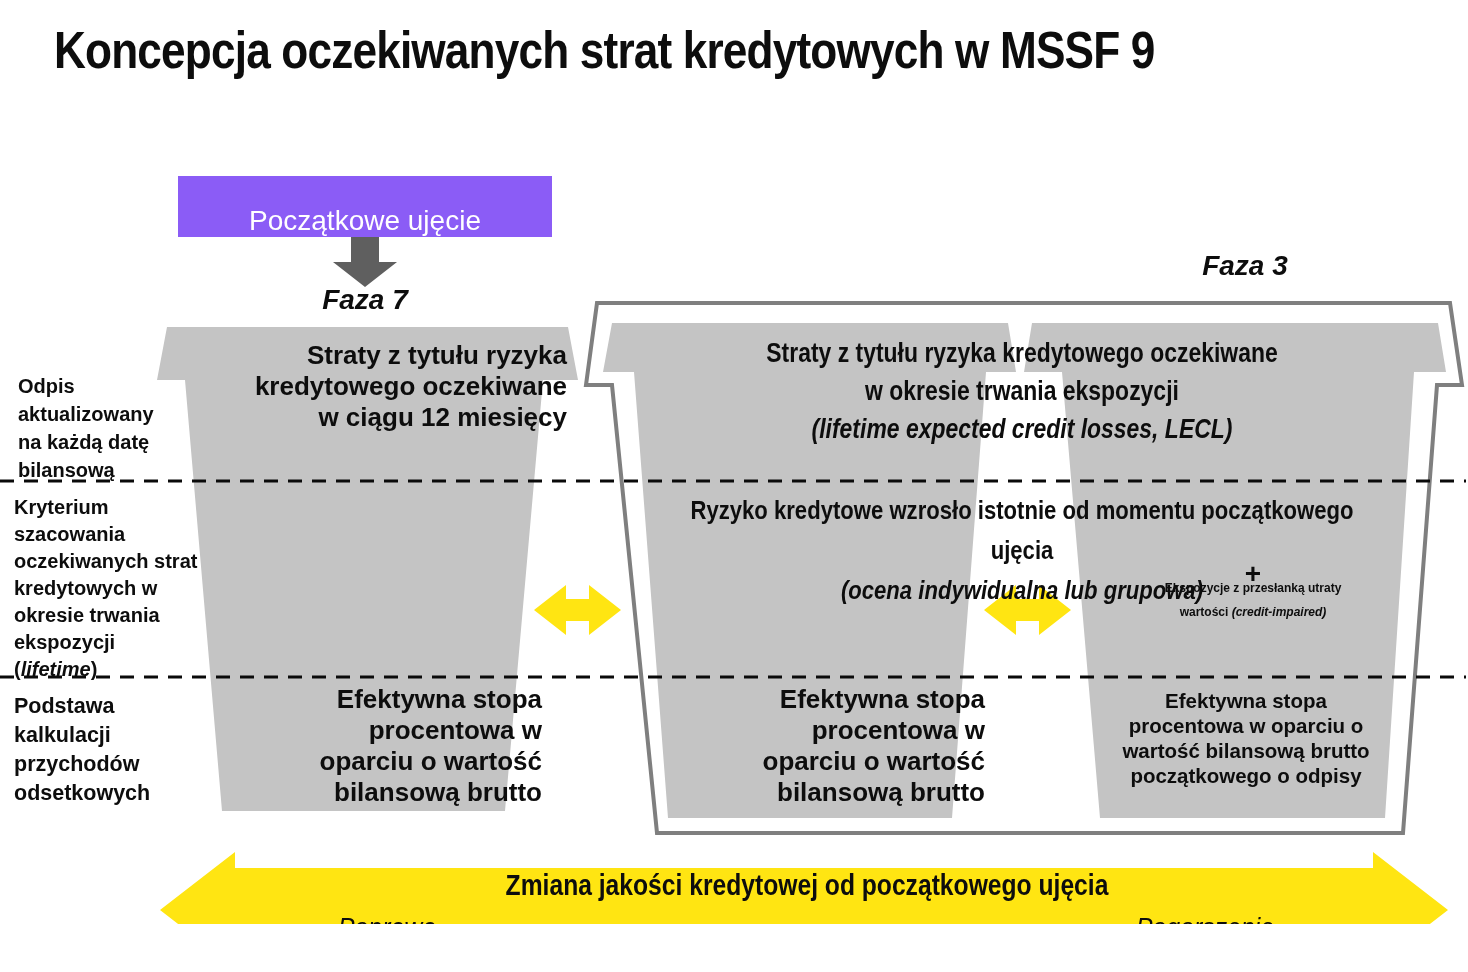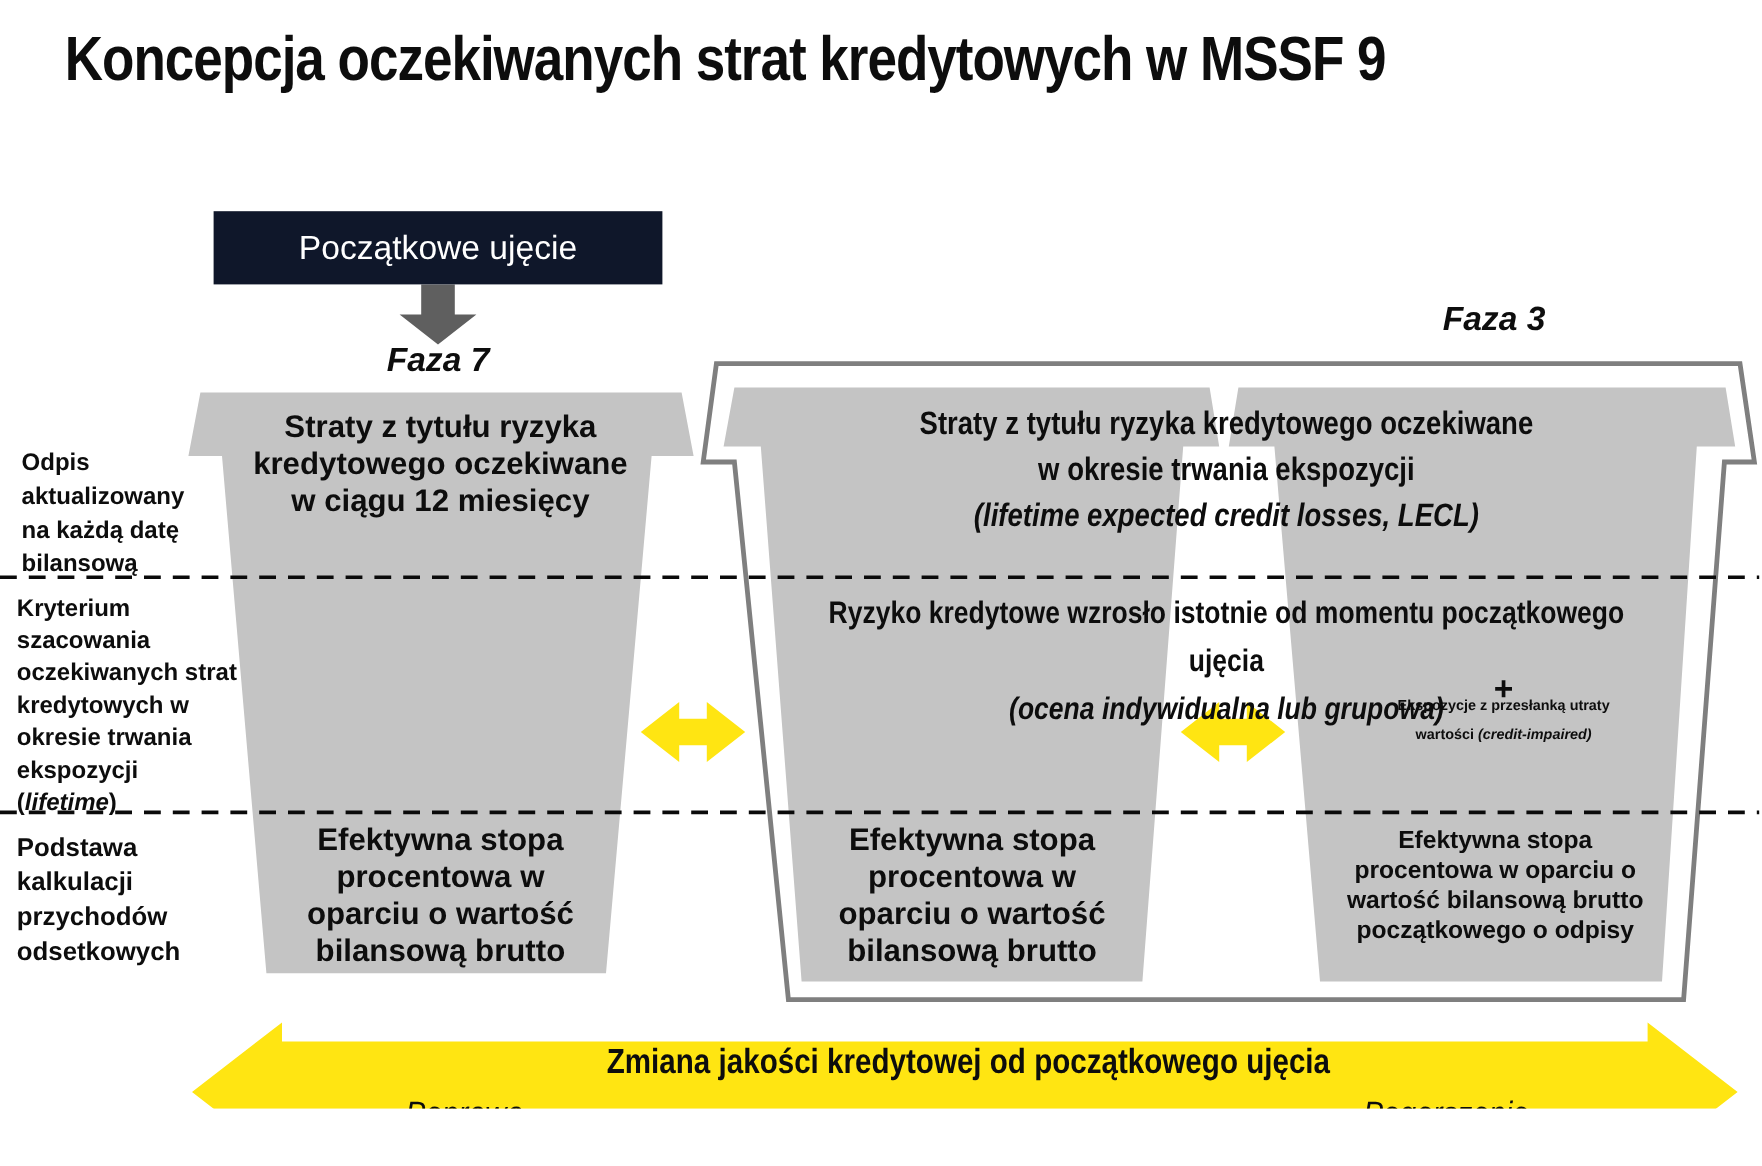--- a/index.html
+++ b/index.html
@@ -19,21 +19,21 @@
     color:#ffffff;font-size:28px;
   }
   .phase-label{font-size:28px;font-weight:bold;font-style:italic;}
   #phase1-label{left:258px;top:284px;width:214px;}
   #phase2-label{left:713px;top:250px;width:204px;}
   #phase3-label{left:1143px;top:250px;width:204px;}
   .side-label{font-size:20px;font-weight:bold;line-height:27px;}
   #side-label-1{left:18px;top:356px;width:175px;line-height:28px;margin-top:16px;}
   #side-label-2{left:14px;top:494px;width:185px;}
   #side-label-3{left:14px;top:692px;width:185px;font-size:21.5px;line-height:29px;}
-  .bucket-text{font-size:26px;font-weight:bold;line-height:31px;}
+  .bucket-text{font-size:26px;font-weight:bold;line-height:31px;text-align:right;}
   #p1-top{left:167px;top:340px;width:400px;}
   #p1-bottom{left:192px;top:684px;width:350px;}
   #p2-bottom{left:635px;top:684px;width:350px;}
   #c23-top{left:592px;top:334px;width:860px;font-size:27px;font-weight:bold;line-height:38px;}
   #c23-mid{left:592px;top:490px;width:860px;font-size:26px;font-weight:bold;line-height:40px;}
   #p3-plus{left:1153px;top:558px;width:200px;font-size:28px;font-weight:bold;}
   #p3-impaired{left:1098px;top:576px;width:310px;font-size:12px;font-weight:bold;line-height:24px;}
   #p3-bottom{left:1096px;top:688px;width:300px;font-size:20.5px;font-weight:bold;line-height:25px;}
   #bottom-arrow-title{left:307px;top:869px;width:1000px;font-size:29px;font-weight:bold;}
   .bottom-arrow-side{font-size:27px;font-style:italic;transform:scaleX(0.92);transform-origin:center;}
@@ -62,21 +62,21 @@
     <polygon points="534,610 566,585 566,599 589,599 589,585 621,610 589,635 589,621 566,621 566,635" fill="#ffe512"></polygon>
     <polygon points="984,610 1016,585 1016,599 1039,599 1039,585 1071,610 1039,635 1039,621 1016,621 1016,635" fill="#ffe512"></polygon>
 
     <polygon points="160,910 235,852 235,868 1373,868 1373,852 1448,910 1373,968 1373,948 235,948 235,968" fill="#ffe512"></polygon>
 
     <polygon points="351,237 379,237 379,262 397,262 365,287 333,262 351,262" fill="#5f5f5f"></polygon>
   </svg>
 
   <div id="title" class="abs cond-l">Koncepcja oczekiwanych strat kredytowych w MSSF 9</div>
 
-  <div id="initial-box" class="abs" style="background:#0f172a;">
+  <div id="initial-box" class="abs" style="background:#8b5cf6;align-items:flex-end;">
     <span>Początkowe ujęcie</span>
   </div>
 
   <div id="phase1-label" class="abs ctr phase-label">Faza 7</div>
   <div id="phase3-label" class="abs ctr phase-label">Faza 3</div>
 
   <div id="side-label-1" class="abs side-label">
     <div>Odpis</div>
     <div>aktualizowany</div>
     <div>na każdą datę</div>

